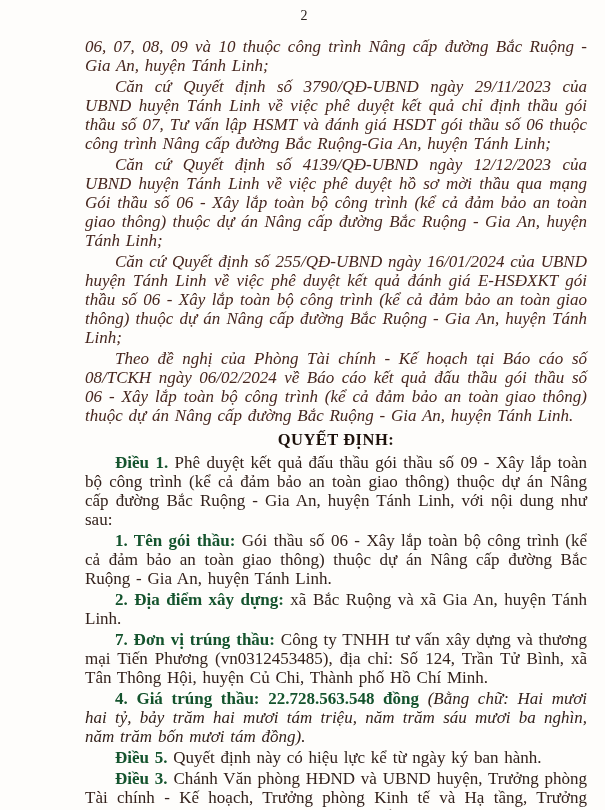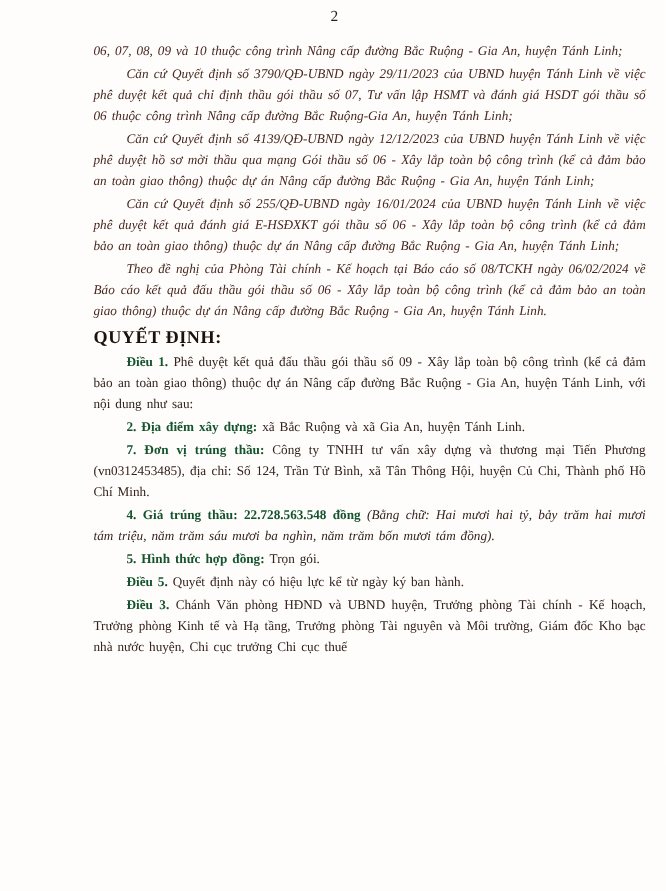--- a/index.html
+++ b/index.html
@@ -21,29 +21,29 @@
     text-align: center;
     margin-left: -64px; 
     font-size: 14px;
     color: #2a211c;
     margin-bottom: 13px;
   }
   .doc-body { width: 100%; }
   .para {
     margin: 0 0 2px 0;
     text-align: justify;
-    font-size: 12px;
+    font-size: 17px;
     line-height: 19px;
     color: #33211b;
     word-spacing: 1.5px;
   }
   .para.preamble { color: #46261e; }
   .para.indent { text-indent: 30px; }
   .para.center {
-    text-align: left;
+    text-align: center;
     text-indent: 0;
     font-size: 16.5px;
     margin: 5px 0 4px 0;
     word-spacing: 0;
   }
   .i { font-style: italic; }
   .b { font-weight: bold; color: #14532d; }
   .para.center .b { color: #1d110b; letter-spacing: 0.5px; }
 </style>
 </head>
@@ -52,20 +52,20 @@
 <div class="page">
   <div class="page-number">2</div>
   <div class="doc-body">
       <p class="para preamble"><span class="i">06, 07, 08, 09 và 10 thuộc công trình Nâng cấp đường Bắc Ruộng - Gia An, huyện Tánh Linh;</span></p>
       <p class="para preamble indent"><span class="i">Căn cứ Quyết định số 3790/QĐ-UBND ngày 29/11/2023 của UBND huyện Tánh Linh về việc phê duyệt kết quả chỉ định thầu gói thầu số 07, Tư vấn lập HSMT và đánh giá HSDT gói thầu số 06 thuộc công trình Nâng cấp đường Bắc Ruộng-Gia An, huyện Tánh Linh;</span></p>
       <p class="para preamble indent"><span class="i">Căn cứ Quyết định số 4139/QĐ-UBND ngày 12/12/2023 của UBND huyện Tánh Linh về việc phê duyệt hồ sơ mời thầu qua mạng Gói thầu số 06 - Xây lắp toàn bộ công trình (kể cả đảm bảo an toàn giao thông) thuộc dự án Nâng cấp đường Bắc Ruộng - Gia An, huyện Tánh Linh;</span></p>
       <p class="para preamble indent"><span class="i">Căn cứ Quyết định số 255/QĐ-UBND ngày 16/01/2024 của UBND huyện Tánh Linh về việc phê duyệt kết quả đánh giá E-HSĐXKT gói thầu số 06 - Xây lắp toàn bộ công trình (kể cả đảm bảo an toàn giao thông) thuộc dự án Nâng cấp đường Bắc Ruộng - Gia An, huyện Tánh Linh;</span></p>
       <p class="para preamble indent"><span class="i">Theo đề nghị của Phòng Tài chính - Kế hoạch tại Báo cáo số 08/TCKH ngày 06/02/2024 về Báo cáo kết quả đấu thầu gói thầu số 06 - Xây lắp toàn bộ công trình (kể cả đảm bảo an toàn giao thông) thuộc dự án Nâng cấp đường Bắc Ruộng - Gia An, huyện Tánh Linh.</span></p>
       <p class="para center"><span class="b ">QUYẾT ĐỊNH:</span></p>
       <p class="para indent"><span class="b ">Điều 1. </span><span class="">Phê duyệt kết quả đấu thầu gói thầu số 09 - Xây lắp toàn bộ công trình (kể cả đảm bảo an toàn giao thông) thuộc dự án Nâng cấp đường Bắc Ruộng - Gia An, huyện Tánh Linh, với nội dung như sau:</span></p>
+      <p class="para indent"><span class="b ">1. Tên gói thầu: </span><span class="">Gói thầu số 06 - Xây lắp toàn bộ công trình (kể cả đảm bảo an toàn giao thông) thuộc dự án Nâng cấp đường Bắc Ruộng - Gia An, huyện Tánh Linh.</span></p>
       <p class="para indent"><span class="b ">2. Địa điểm xây dựng: </span><span class="">xã Bắc Ruộng và xã Gia An, huyện Tánh Linh.</span></p>
       <p class="para indent"><span class="b ">7. Đơn vị trúng thầu: </span><span class="">Công ty TNHH tư vấn xây dựng và thương mại Tiến Phương (vn0312453485), địa chỉ: Số 124, Trần Tử Bình, xã Tân Thông Hội, huyện Củ Chi, Thành phố Hồ Chí Minh.</span></p>
       <p class="para indent"><span class="b ">4. Giá trúng thầu: 22.728.563.548 đồng </span><span class="i">(Bằng chữ: Hai mươi hai tỷ, bảy trăm hai mươi tám triệu, năm trăm sáu mươi ba nghìn, năm trăm bốn mươi tám đồng).</span></p>
-      <p class="para indent"><span class="b ">5. Hình thức hợp đồng: </span><span class="">Trọn gói.</span></p>
       <p class="para indent"><span class="b ">Điều 5. </span><span class="">Quyết định này có hiệu lực kể từ ngày ký ban hành.</span></p>
       <p class="para indent"><span class="b ">Điều 3. </span><span class="">Chánh Văn phòng HĐND và UBND huyện, Trưởng phòng Tài chính - Kế hoạch, Trưởng phòng Kinh tế và Hạ tầng, Trưởng phòng Tài nguyên và Môi trường, Giám đốc Kho bạc nhà nước huyện, Chi cục trưởng Chi cục thuế</span></p>
     </div>
 </div>
 
 </body></html>

